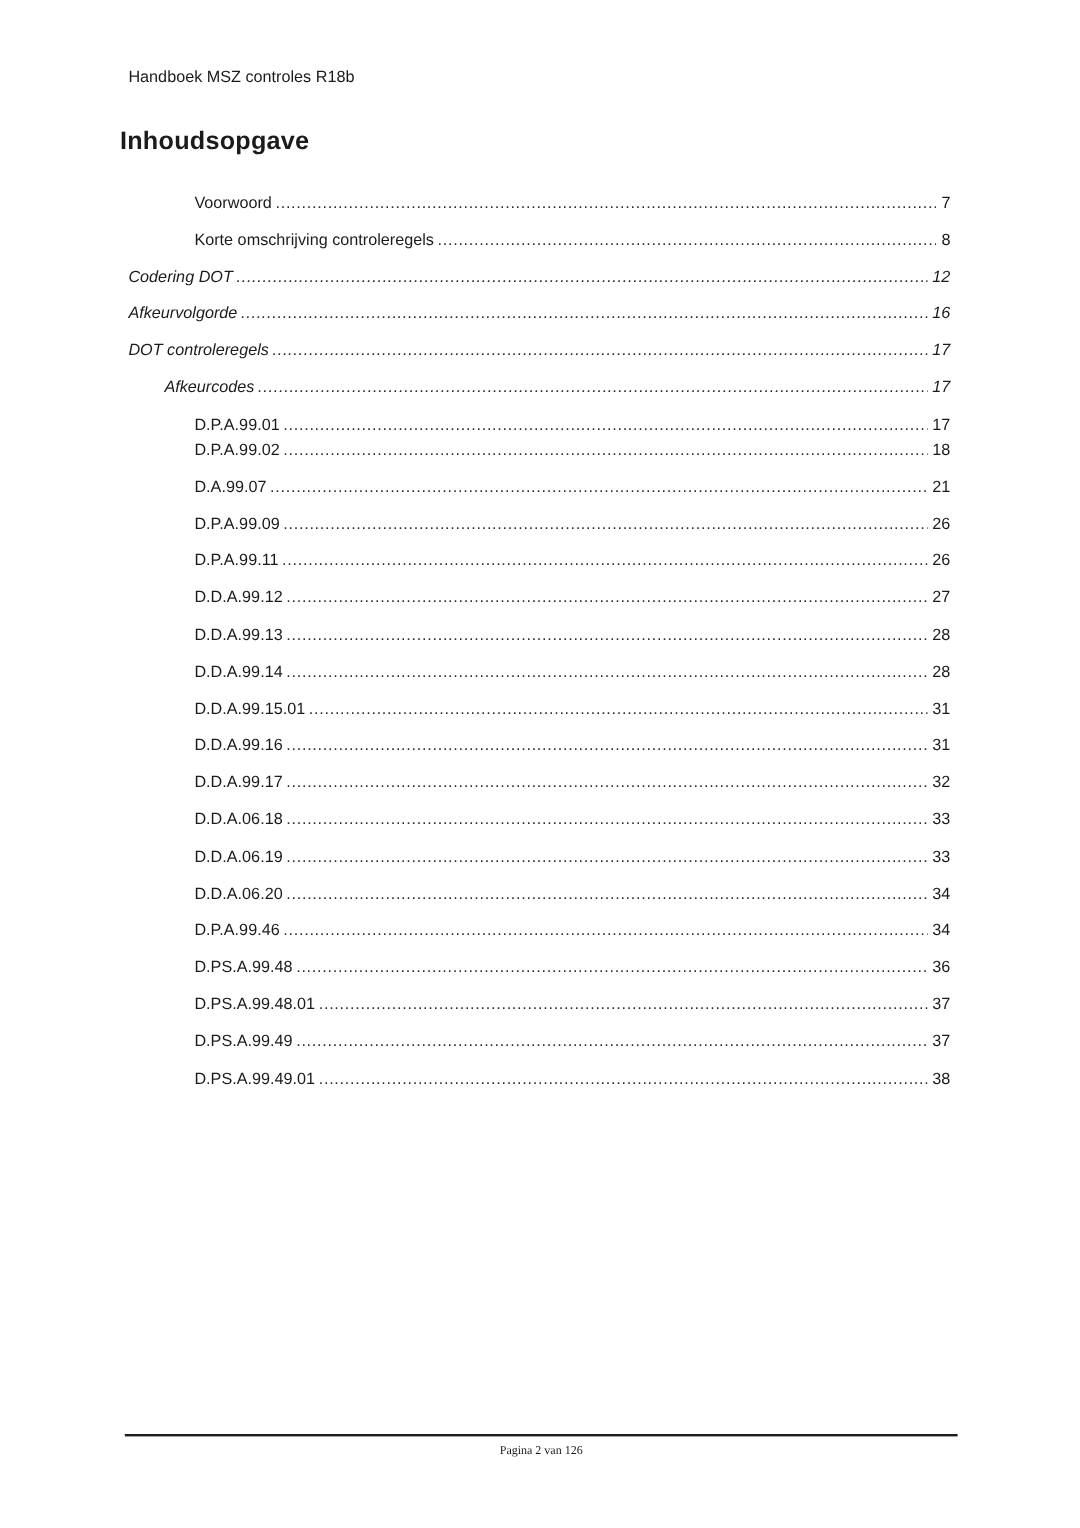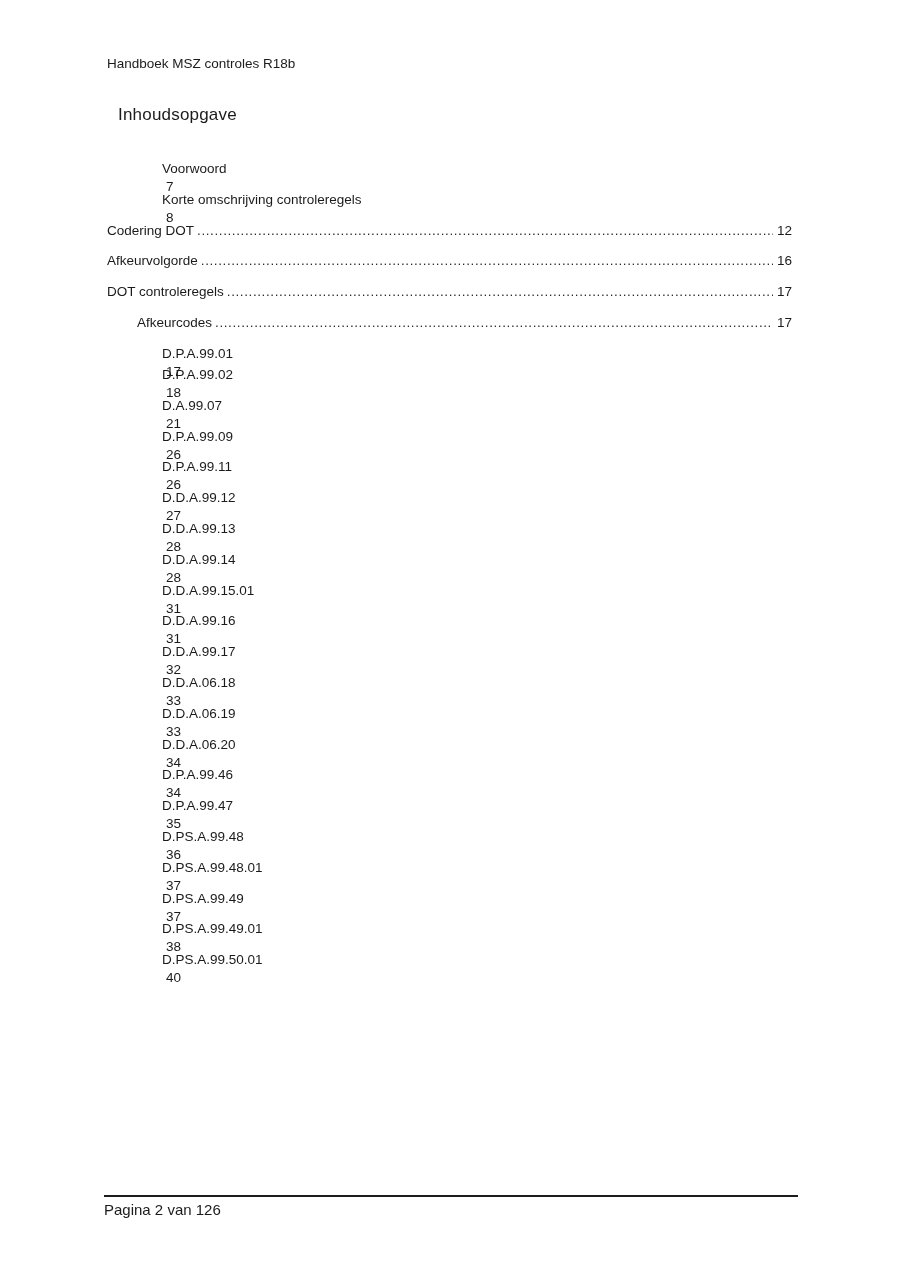--- a/index.html
+++ b/index.html
@@ -15,47 +15,47 @@
   .doc-header {
     position: absolute;
     left: 107px;
     top: 55px;
     font-size: 13.5px;
     line-height: 17px;
     white-space: nowrap;
   }
   .doc-title {
     position: absolute;
-    left: 118px;
+    left: 100px;
     top: 91px;
-    font-size: 17px;
-    font-weight: 400;
+    font-size: 21px;
+    font-weight: 700;
     line-height: 26px;
     letter-spacing: 0.2px;
     white-space: nowrap;
   }
   .toc-list {
     position: absolute;
     left: 107px;
     right: 108px;
     top: 160px;
   }
   .toc-row {
     display: flex;
     align-items: baseline;
     line-height: 18px;
     height: 18px;
     margin-bottom: 12.8px;
     font-size: 13.5px;
   }
   
   .toc-list .toc-row:nth-child(7) { margin-bottom: 3.2px; }
-  .toc-row.lvl0 { padding-left: 0; }
-  .toc-row.lvl1 { padding-left: 30px; }
-  .toc-row.lvl2 { padding-left: 55px; flex-direction: column; }
+  .toc-row.lvl0 { padding-left: 0; font-style: italic; }
+  .toc-row.lvl1 { padding-left: 30px; font-style: italic; }
+  .toc-row.lvl2 { padding-left: 55px; }
   .toc-label {
     white-space: nowrap;
     padding-right: 3px;
   }
   .toc-dots {
     flex: 1 1 auto;
     overflow: hidden;
     white-space: nowrap;
     color: #2a2a2a;
   }
@@ -75,22 +75,24 @@
     width: 694px;
     top: 1195px;
     height: 0;
     border-top: 2px solid #1c1c1c;
   }
   .doc-footer {
     position: absolute;
     left: 104px;
     width: 694px;
     top: 1201px;
-    font-size: 15px;
+    text-align: center;
+    font-size: 10px;
     line-height: 17px;
+    font-family: Liberation Serif, serif;
   }
 </style>
 </head>
 <body>
 
 <div class="page">
 
   <div class="doc-header">Handboek MSZ controles R18b</div>
 
   <h1 class="doc-title">Inhoudsopgave</h1>
@@ -221,25 +223,20 @@
     <span class="toc-dots"></span>
     <span class="toc-page">34</span>
   </div>
 
   <div class="toc-row lvl2">
     <span class="toc-label">D.P.A.99.46</span>
     <span class="toc-dots"></span>
     <span class="toc-page">34</span>
   </div>
 
-  <div class="toc-row lvl2">
-    <span class="toc-label">D.P.A.99.47</span>
-    <span class="toc-dots"></span>
-    <span class="toc-page">35</span>
-  </div>
 
   <div class="toc-row lvl2">
     <span class="toc-label">D.PS.A.99.48</span>
     <span class="toc-dots"></span>
     <span class="toc-page">36</span>
   </div>
 
   <div class="toc-row lvl2">
     <span class="toc-label">D.PS.A.99.48.01</span>
     <span class="toc-dots"></span>
@@ -252,24 +249,19 @@
     <span class="toc-page">37</span>
   </div>
 
   <div class="toc-row lvl2">
     <span class="toc-label">D.PS.A.99.49.01</span>
     <span class="toc-dots"></span>
     <span class="toc-page">38</span>
   </div>
 
 
-  <div class="toc-row lvl2">
-    <span class="toc-label">D.PS.A.99.50.01</span>
-    <span class="toc-dots"></span>
-    <span class="toc-page">40</span>
-  </div>
 </div>
 
   <div class="footer-line"></div>
 
   <div class="doc-footer">Pagina 2 van 126</div>
 
 </div>
 
 </body></html>

